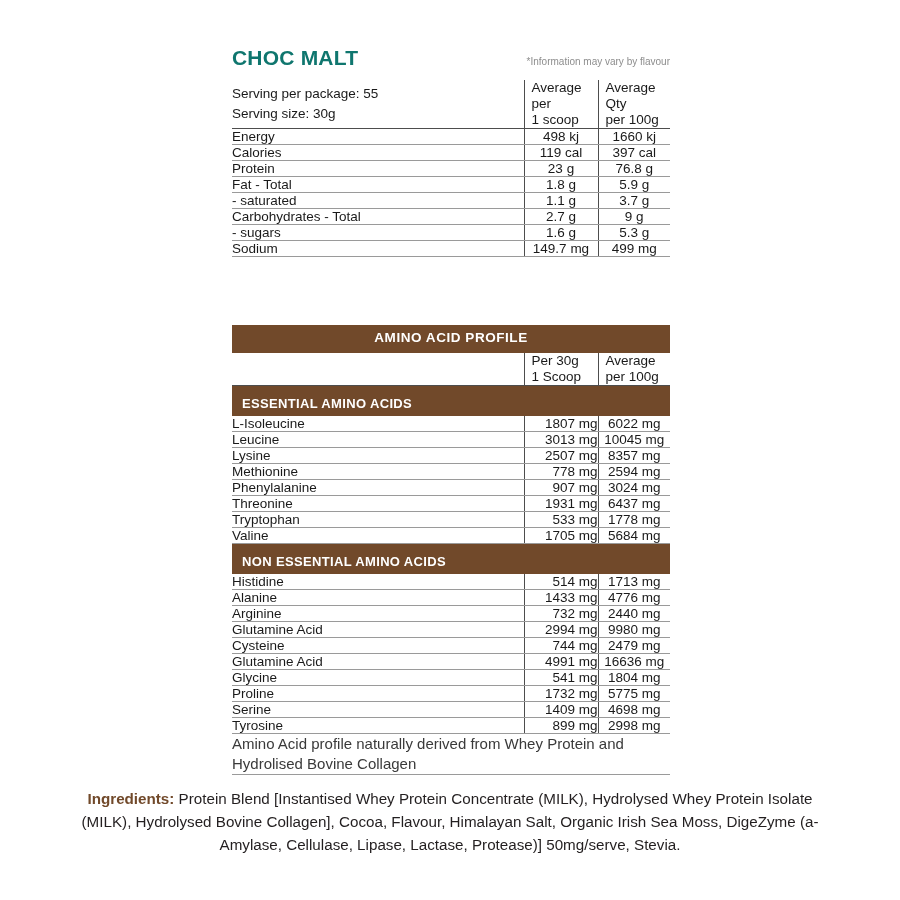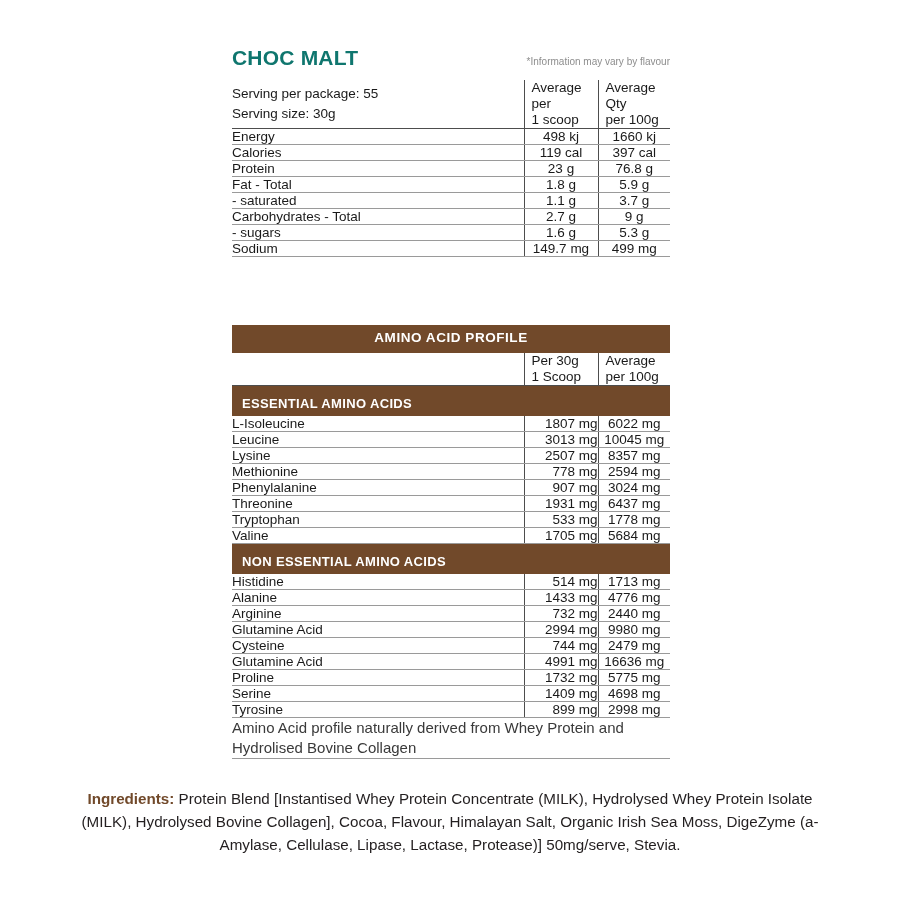--- a/index.html
+++ b/index.html
@@ -335,20 +335,25 @@
             <td class="cell-label indent-sm">Cysteine</td>
             <td class="cell-val val-right">744 mg</td>
             <td class="cell-val val-left">2479 mg</td>
           </tr>
           <tr>
             <td class="cell-label indent-sm">Glutamine Acid</td>
             <td class="cell-val val-right">4991 mg</td>
             <td class="cell-val val-left">16636 mg</td>
           </tr>
           <tr>
+            <td class="cell-label indent-sm">Glycine</td>
+            <td class="cell-val val-right">541 mg</td>
+            <td class="cell-val val-left">1804 mg</td>
+          </tr>
+          <tr>
             <td class="cell-label indent-sm">Proline</td>
             <td class="cell-val val-right">1732 mg</td>
             <td class="cell-val val-left">5775 mg</td>
           </tr>
           <tr>
             <td class="cell-label indent-sm">Serine</td>
             <td class="cell-val val-right">1409 mg</td>
             <td class="cell-val val-left">4698 mg</td>
           </tr>
           <tr>

